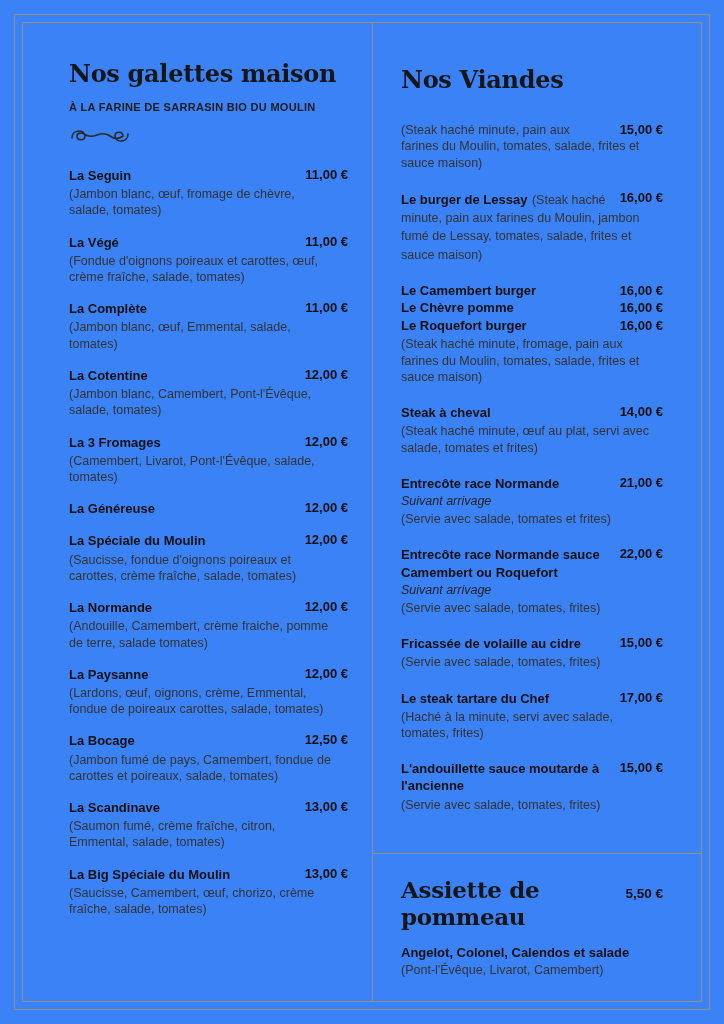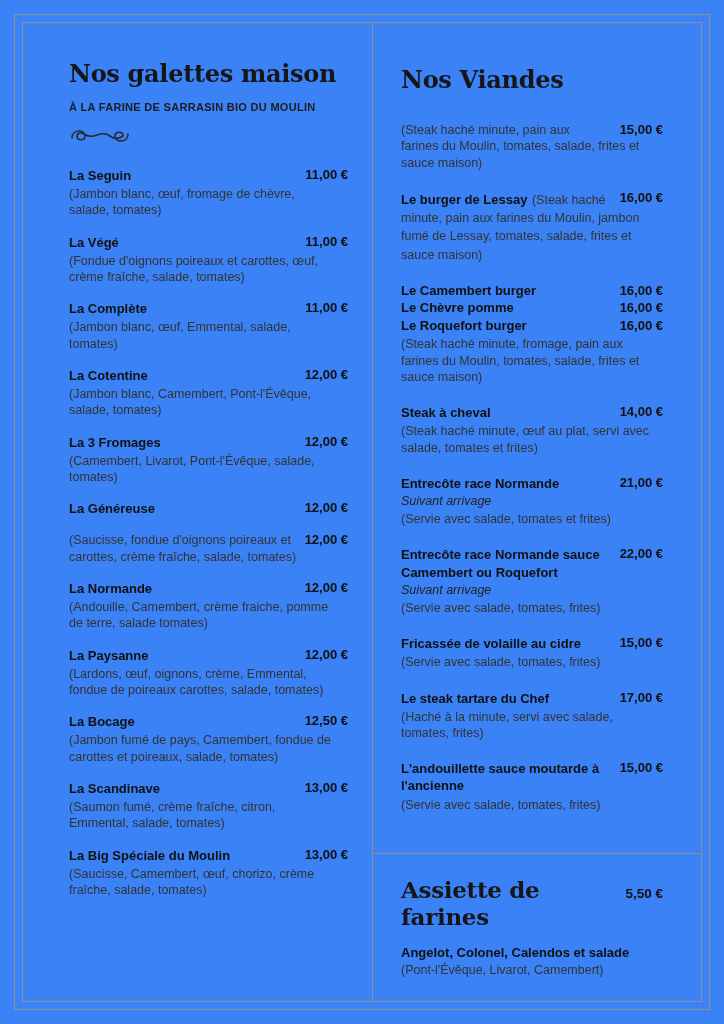--- a/index.html
+++ b/index.html
@@ -171,20 +171,21 @@
             <span class="item-price">12,00 €</span>
             <div class="item-name">La 3 Fromages</div>
             <div class="item-desc">(Camembert, Livarot, Pont-l'Évêque, salade, tomates)</div>
           </div>
           <div class="menu-item">
             <span class="item-price">12,00 €</span>
             <div class="item-name">La Généreuse</div>
           </div>
           <div class="menu-item">
             <span class="item-price">12,00 €</span>
+            <div class="item-name">La Spéciale du Moulin</div>
             <div class="item-desc">(Saucisse, fondue d'oignons poireaux et carottes, crème fraîche, salade, tomates)</div>
           </div>
           <div class="menu-item">
             <span class="item-price">12,00 €</span>
             <div class="item-name">La Normande</div>
             <div class="item-desc">(Andouille, Camembert, crème fraiche, pomme de terre, salade tomates)</div>
           </div>
           <div class="menu-item">
             <span class="item-price">12,00 €</span>
             <div class="item-name">La Paysanne</div>
@@ -260,21 +261,21 @@
           </div>
           <div class="menu-item">
             <span class="item-price">15,00 €</span>
             <div class="item-name">L'andouillette sauce moutarde à l'ancienne</div>
             <div class="item-desc">(Servie avec salade, tomates, frites)</div>
           </div>
         </div>
 
       <div class="cheese">
         <div class="cheese-head">
-          <h1 class="section-title">Assiette de farines</h1>
+          <h1 class="section-title">Assiette de pommeau</h1>
           <span class="item-price">5,50 €</span>
         </div>
         <div class="cheese-bold">Angelot, Colonel, Calendos et salade</div>
         <div class="cheese-desc">(Pont-l'Évêque, Livarot, Camembert)</div>
       </div>
     </div>
 
   </div>
 </div>
 

